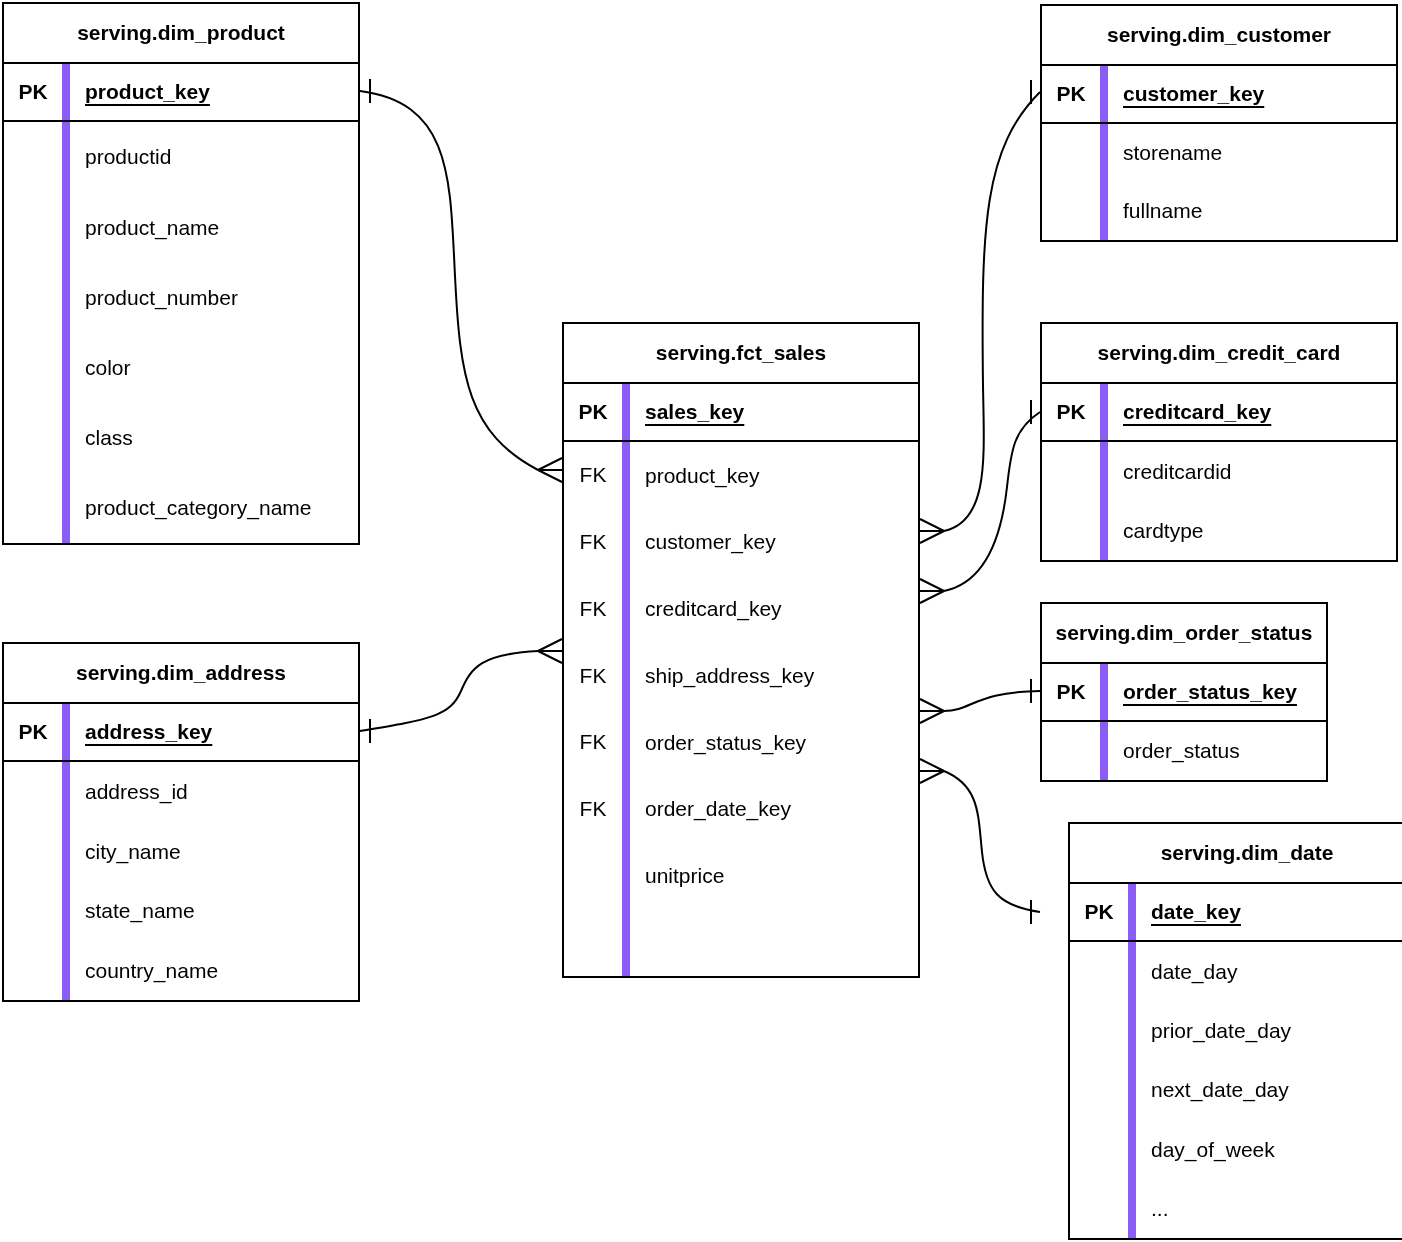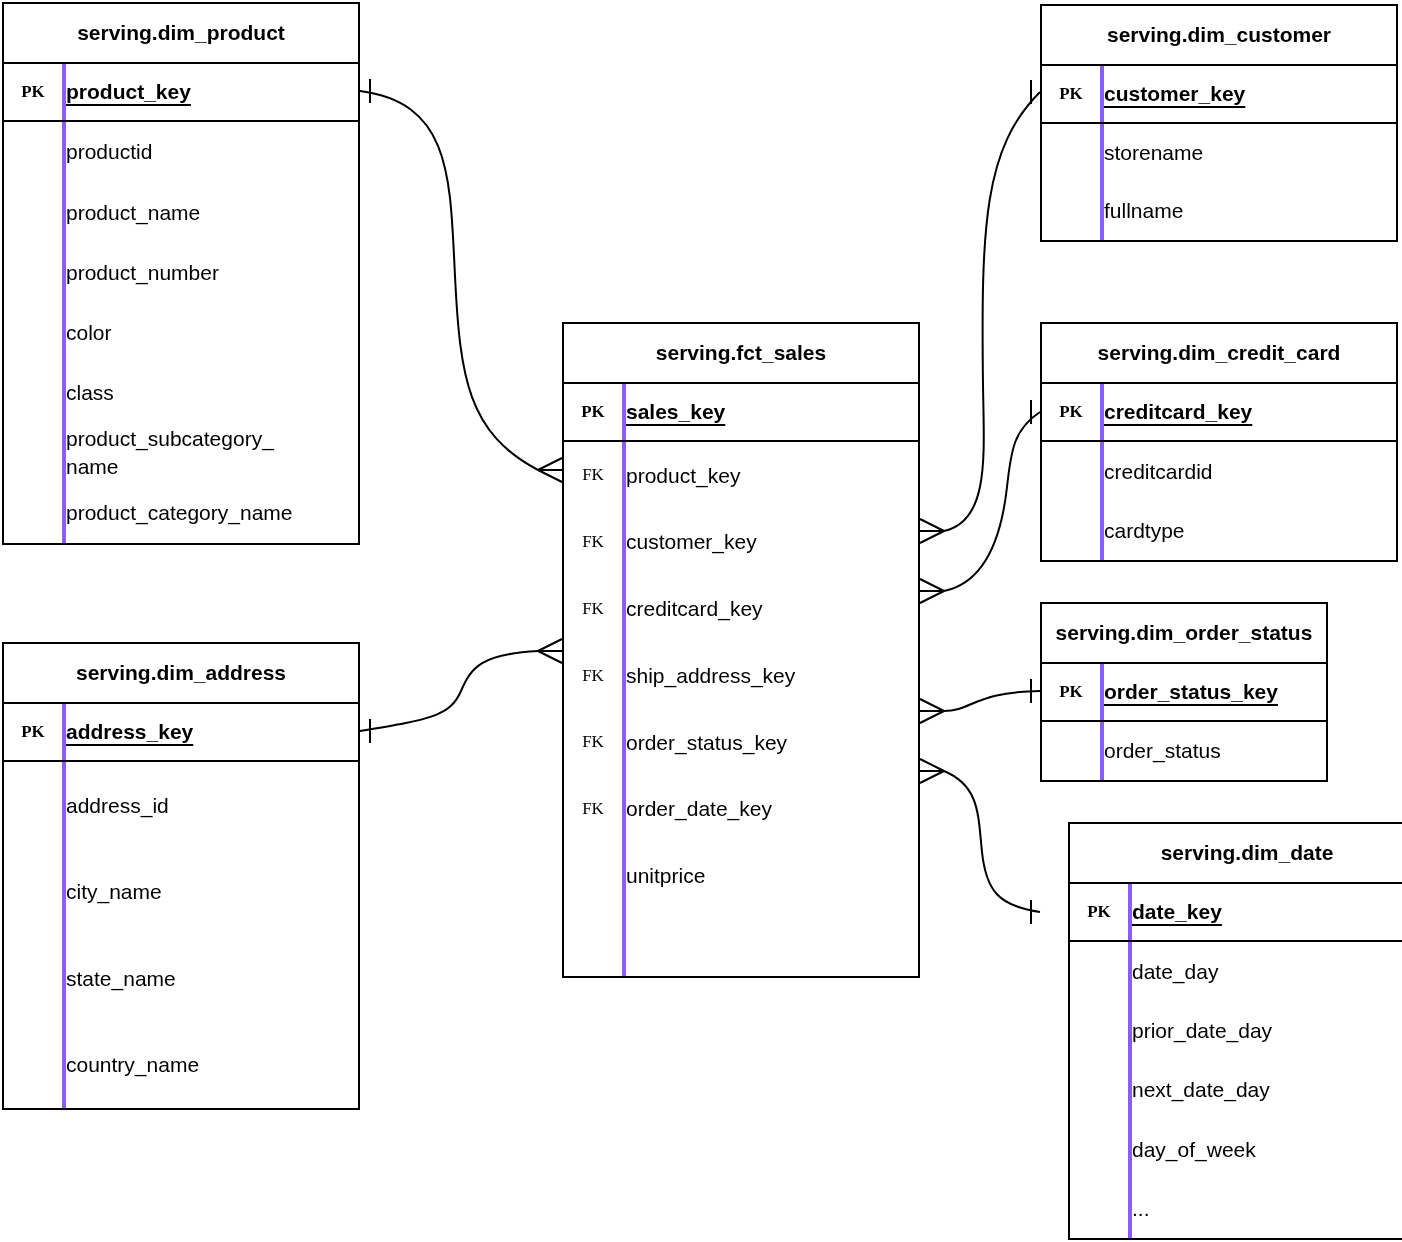--- a/index.html
+++ b/index.html
@@ -27,30 +27,29 @@
     font-weight:bold;font-size:21px;
   }
   .krow{
     flex:0 0 56px;
     border-bottom:2px solid #000000;
     display:flex;
   }
   .brow{flex:1;display:flex;min-height:0;}
   .kcell{
     flex:0 0 58px;
-    border-right:4px solid #8b5cf6;
+    border-right:8px solid #8b5cf6;
     display:flex;align-items:center;justify-content:center;
-    font-size:17px;
-    font-family:Liberation Serif, serif;
+    font-size:21px;
   }
   .kcell.pk{font-weight:bold;}
   .fcell{
     flex:1;
     display:flex;align-items:center;
-    padding-right:6px;
+    padding-left:15px;padding-right:6px;
     font-size:21px;
     white-space:pre-line;
     line-height:1.3;
   }
   .fcell.pkfield{
     font-weight:bold;
     text-decoration:underline;
     text-decoration-thickness:2px;
     text-underline-offset:5px;
   }
@@ -124,29 +123,24 @@
       <div class="brow">
         <div class="kcell"></div>
         <div class="fcell">color</div>
       </div>
       <div class="brow">
         <div class="kcell"></div>
         <div class="fcell">class</div>
       </div>
       <div class="brow">
         <div class="kcell"></div>
-        <div class="fcell">product_subcategory_
-name</div>
-      </div>
-      <div class="brow">
-        <div class="kcell"></div>
         <div class="fcell">product_category_name</div>
       </div>
     </div>
-    <div class="tbl" style="left: 2px; top: 642px; width: 358px; height: 468px;">
+    <div class="tbl" style="left: 2px; top: 642px; width: 358px; height: 360px;">
       <div class="tbl-header">serving.dim_address</div>
       <div class="krow">
         <div class="kcell pk">PK</div>
         <div class="fcell pkfield">address_key</div>
       </div>
       <div class="brow">
         <div class="kcell"></div>
         <div class="fcell">address_id</div>
       </div>
       <div class="brow">

